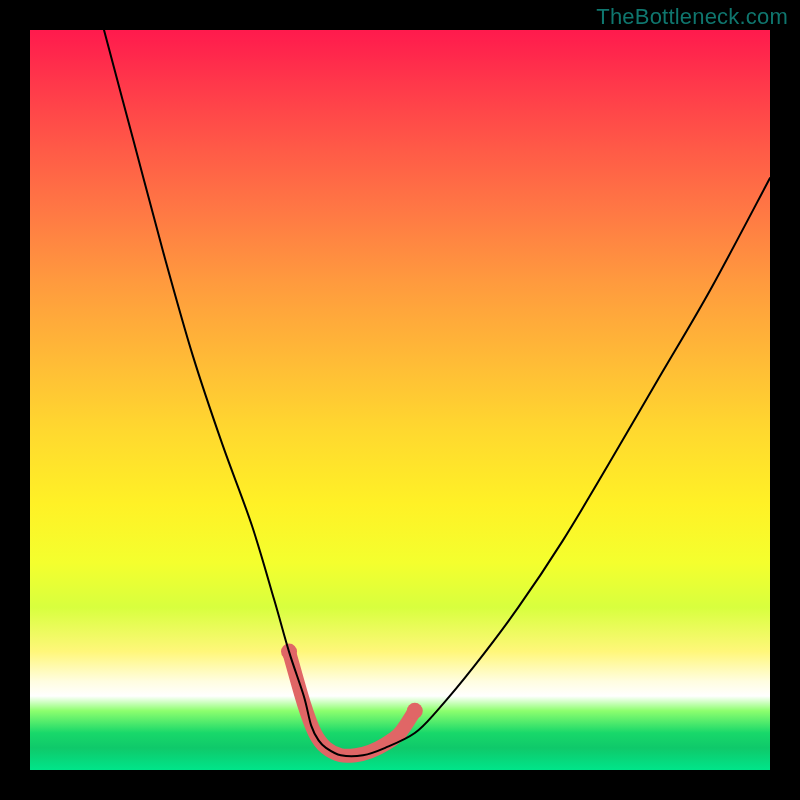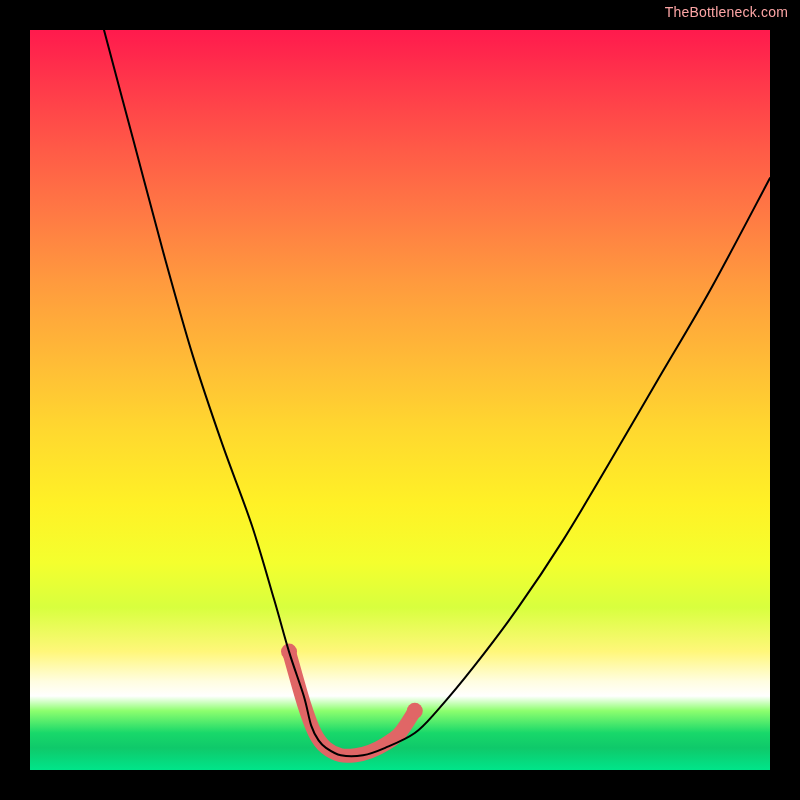--- a/index.html
+++ b/index.html
@@ -43,23 +43,23 @@
       #8dff6e 92%,
       #18d86a 95%,
       #0fc96a 97%,
       #00e58a 100%
     );
   }
   .watermark {
     position: absolute;
     top: 4px;
     right: 12px;
-    font-size: 14px;
+    font-size: 22px;
     font-weight: 500;
-    color: #fca5a5;
+    color: #0f766e;
     letter-spacing: 0.2px;
     user-select: none;
   }
   svg.curve {
     position: absolute;
     top: 0;
     left: 0;
     width: 740px;
     height: 740px;
     overflow: visible;

